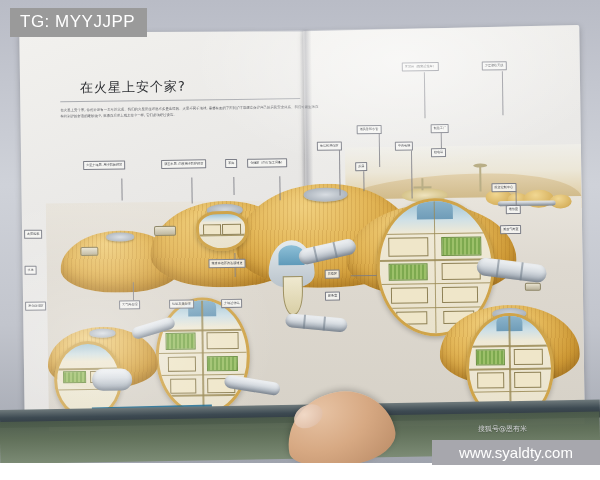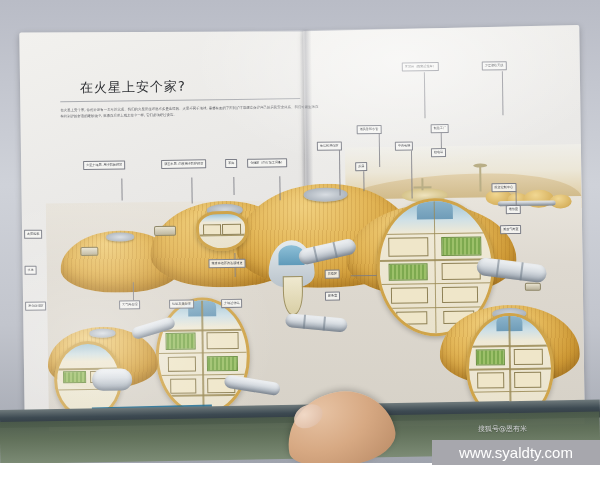--- a/index.html
+++ b/index.html
@@ -352,15 +352,16 @@
 
     <div class="hand">
       <div class="nail"></div>
     </div>
 
     <div id="wm-sohu">搜狐号@恩有米</div>
   </div>
 
   <div id="bottomband"></div>
 
+  <div id="wm-tg">TG: MYYJJPP</div>
   <div id="wm-url">www.syaldty.com</div>
 
 </div>
 
 </body></html>

